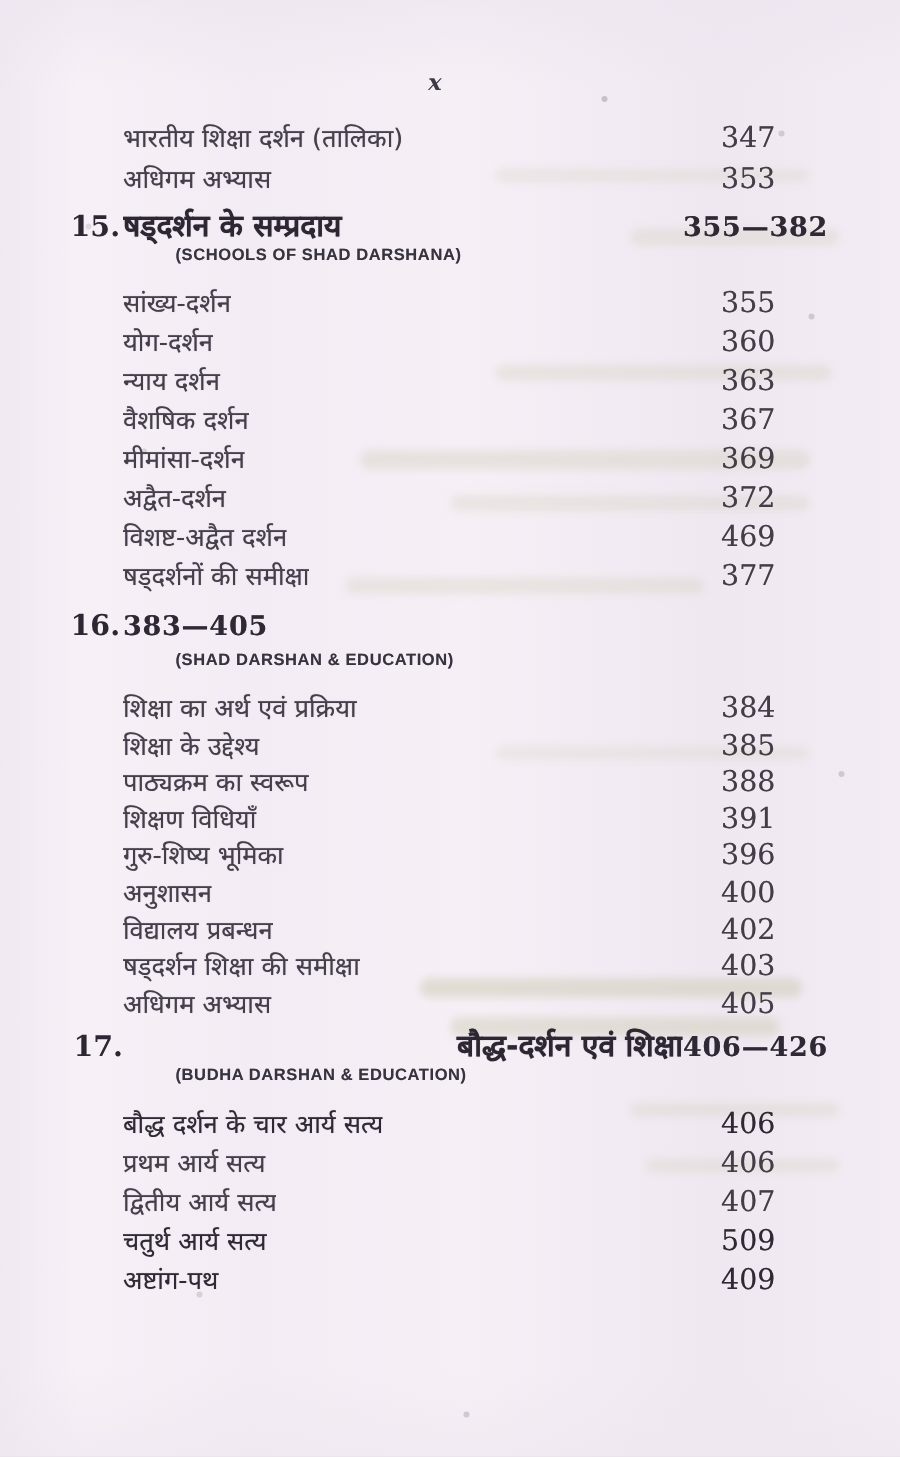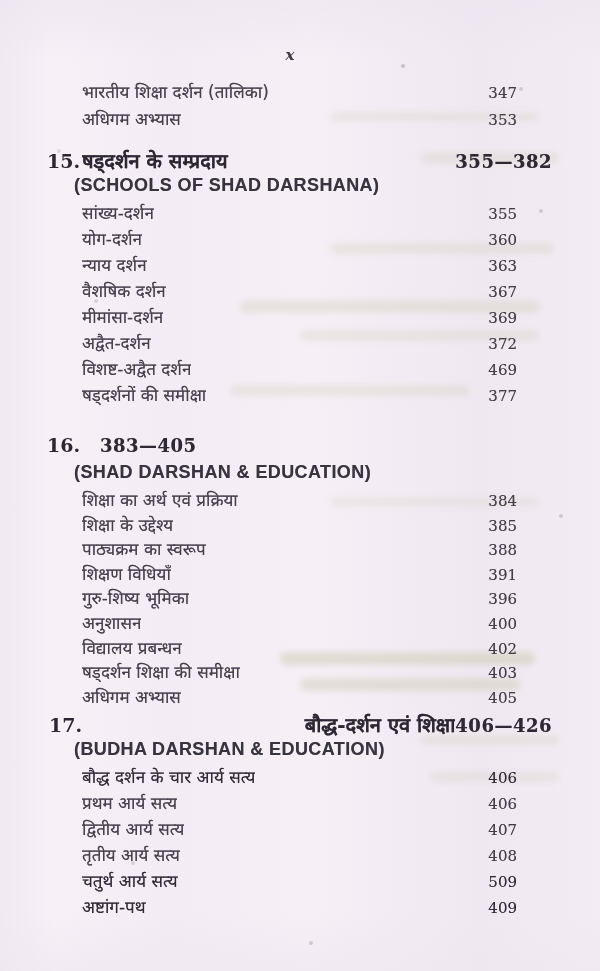--- a/index.html
+++ b/index.html
@@ -54,21 +54,21 @@
     padding-left:82px;padding-right:83px;
     box-sizing:border-box;
   }
   .toc-row .label{
     font-size:17px;color:#453f4b;
     white-space:nowrap;overflow:hidden;
     text-shadow:0 0 .5px rgba(70,64,78,.55);
   }
   .toc-row .pagenum{
     font-family:"DejaVu Serif",serif;
-    font-size:15px;color:#433d48;
+    font-size:19px;color:#433d48;
     text-shadow:0 0 .4px rgba(70,64,78,.5);
   }
   .toc-row .bold{font-weight:400;color:#2e2934;}
   .row-pre{height:27px;}
   .sec-items-0 .toc-row{height:26px;}
   .sec-items-1 .toc-row{height:24.6px;}
   .sec-items-2 .toc-row{height:26px;}
   .section-heading{
     display:flex;align-items:baseline;
     padding-left:47px;padding-right:48px;
@@ -87,29 +87,29 @@
     text-shadow:0 0 .5px rgba(44,39,51,.6);
   }
   .section-heading .sec-range{
     font-family:"DejaVu Serif",serif;
     font-size:18px;font-weight:700;color:#2e2934;
     letter-spacing:.5px;
     text-shadow:0 0 .4px rgba(44,39,51,.5);
   }
   .section-subtitle{
     height:20px;
-    padding-left:74px;
+    padding-left:117px;
     font-family:"Liberation Sans",sans-serif;
-    font-size:18px;font-weight:700;letter-spacing:.4px;
+    font-size:11px;font-weight:700;letter-spacing:.4px;
     color:#37333f;
     margin-bottom:6px;
     text-shadow:0 0 .4px rgba(55,51,63,.5);
   }
-  .mt-s0{margin-top:13px;}
-  .mt-s1{margin-top:25px;gap:18px;}
+  .mt-s0{margin-top:2px;}
+  .mt-s1{margin-top:8px;}
   .mt-s2{margin-top:2px;text-align:right;}
 </style>
 </head>
 <body>
 
 <div class="page">
 
   <div class="smudge" style="left:330px;top:112px;width:210px;height:10px;opacity:.22"></div>
   <div class="smudge" style="left:420px;top:152px;width:140px;height:12px;opacity:.26"></div>
   <div class="smudge" style="left:330px;top:243px;width:225px;height:11px;opacity:.28"></div>
@@ -230,24 +230,20 @@
         </div>
         <div class="toc-row ">
           <div class="label">प्रथम आर्य सत्य</div>
           <div class="pagenum">406</div>
         </div>
         <div class="toc-row ">
           <div class="label">द्वितीय आर्य सत्य</div>
           <div class="pagenum">407</div>
         </div>
         <div class="toc-row ">
-          <div class="label">तृतीय आर्य सत्य</div>
-          <div class="pagenum">408</div>
-        </div>
-        <div class="toc-row ">
           <div class="label bold">चतुर्थ आर्य सत्य</div>
           <div class="pagenum bold">509</div>
         </div>
         <div class="toc-row ">
           <div class="label bold">अष्टांग-पथ</div>
           <div class="pagenum bold">409</div>
         </div>
       </div>
     </div>
 

